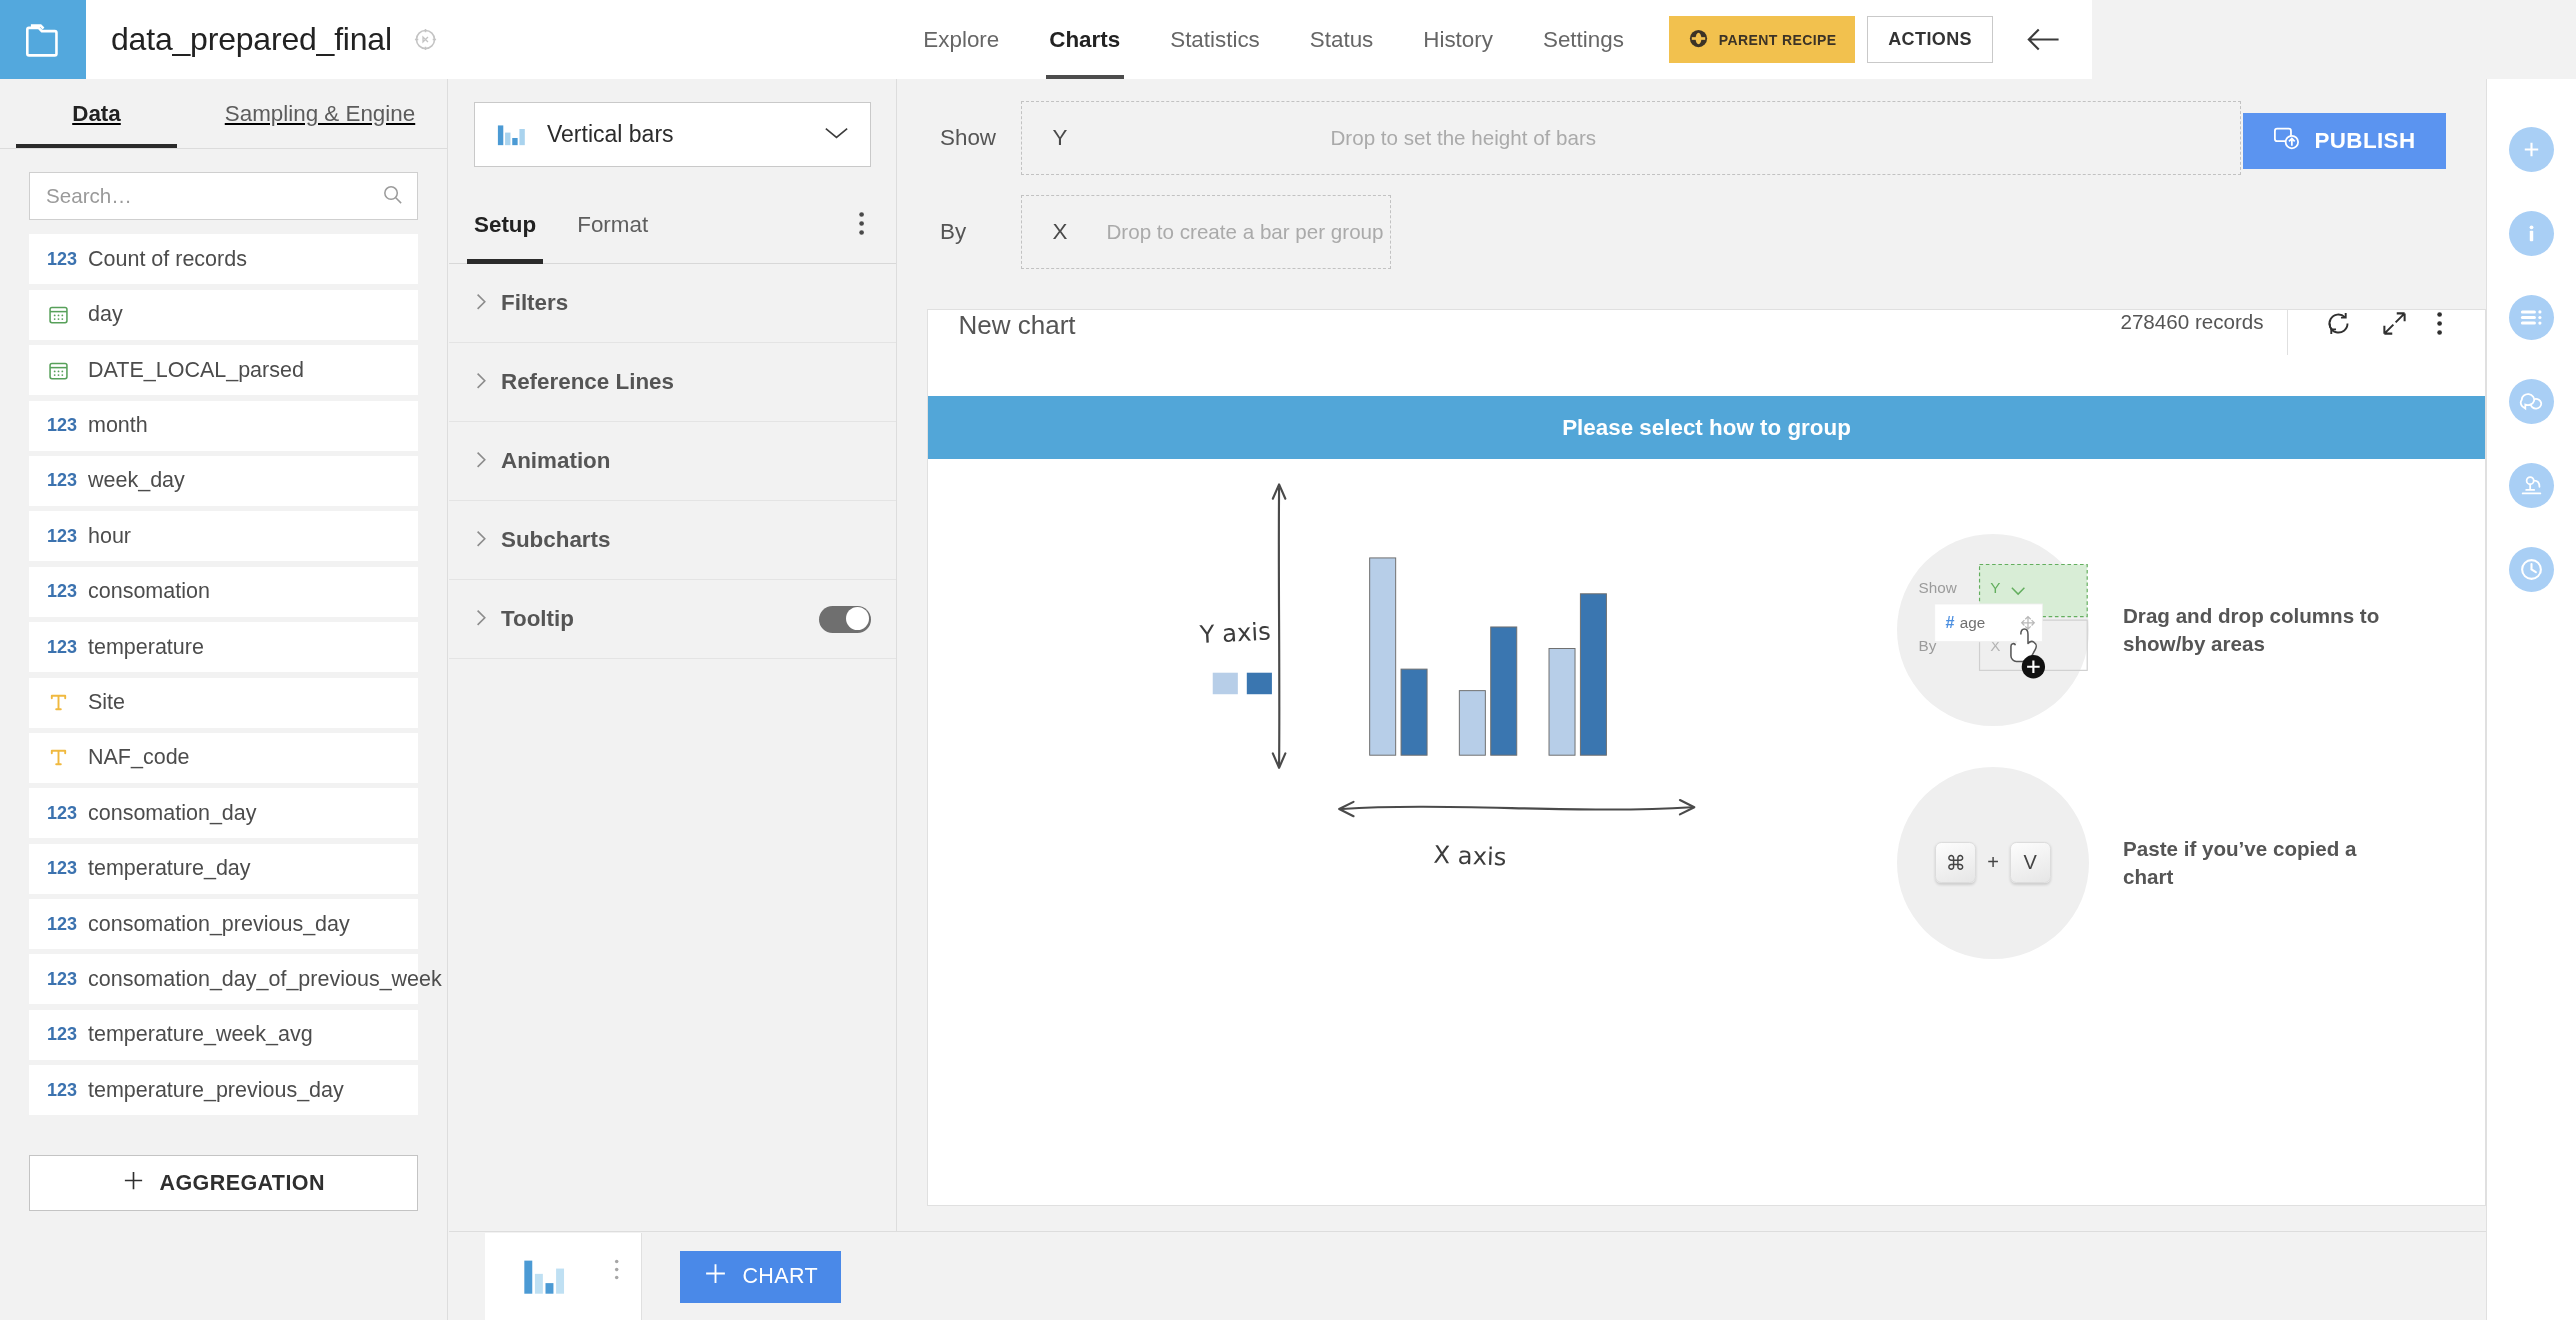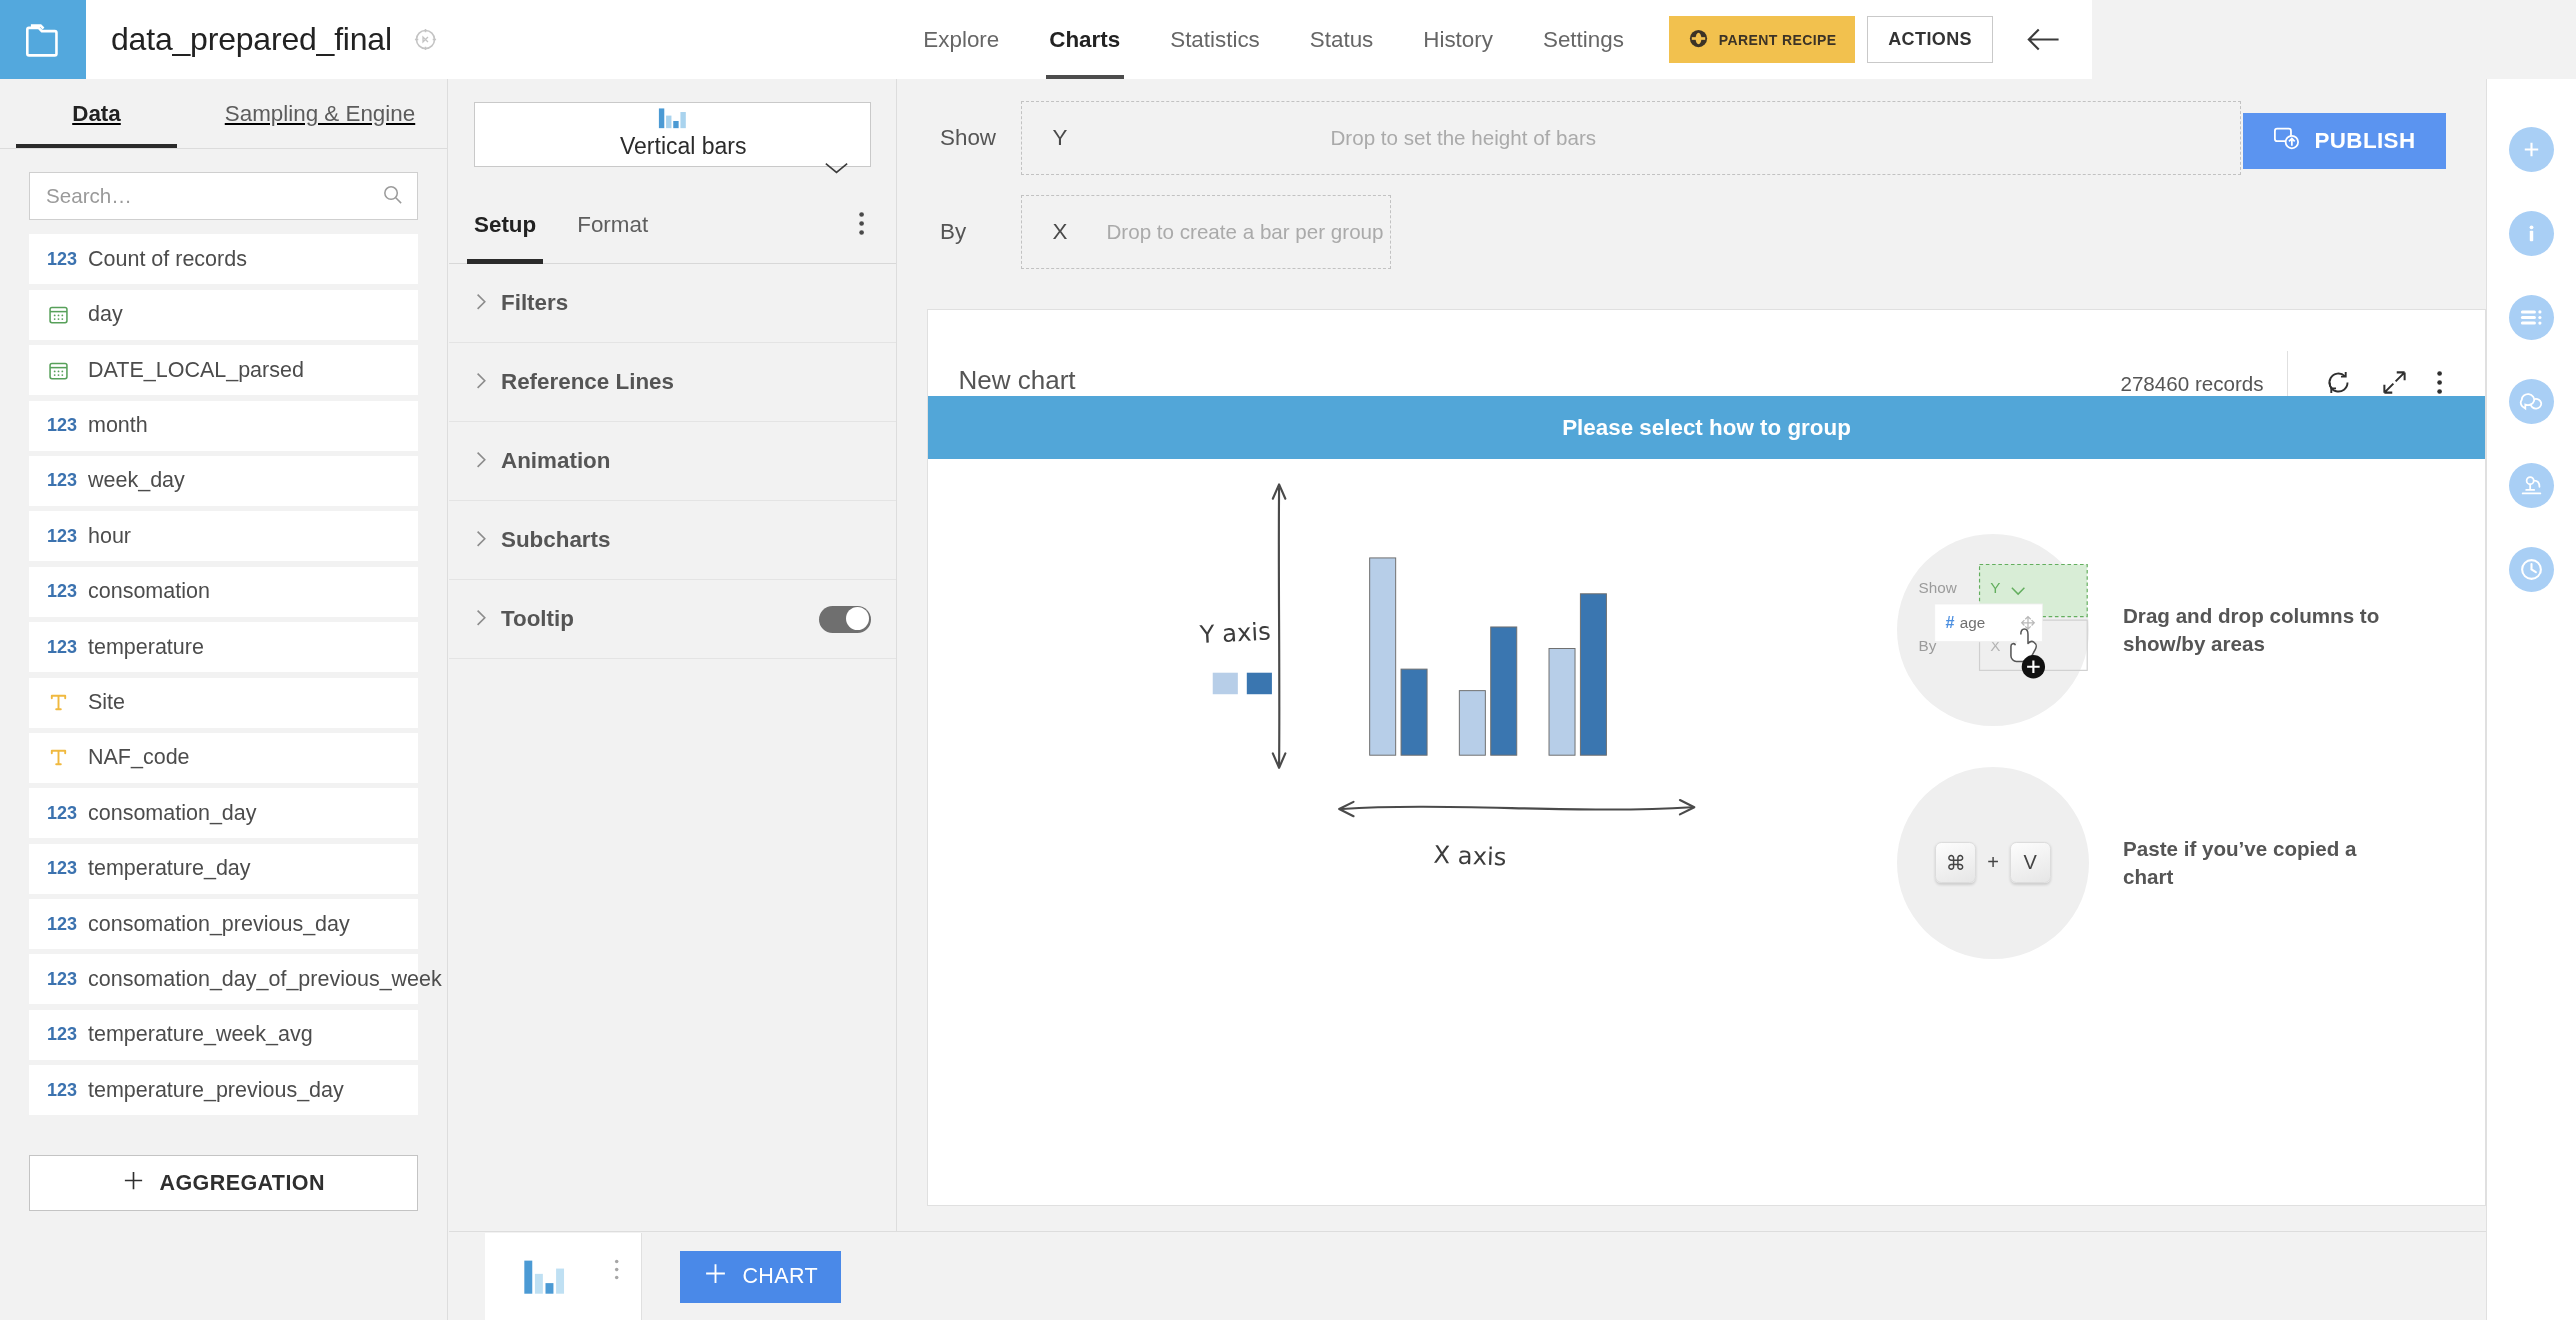--- a/index.html
+++ b/index.html
@@ -95,21 +95,21 @@
   }
 
   
   .mid-panel {
     position: absolute; top: 79px; left: 449px; width: 448px; height: 1152px;
     background: #f2f2f2; border-right: 0.9px solid #dddddd;
   }
   .charttype-select {
     margin: 23px 25px 0 25px; height: 65px; background: #fff;
     border: 0.9px solid #c9c9c9; display: flex; align-items: center;
-    padding: 0 20px 0 21.5px; cursor: pointer; flex-direction: column;
+    padding: 0 20px 0 21.5px; cursor: pointer;
   }
   .charttype-label { font-size: 23px; color: #2b2b2b; margin-left: 20px; }
   .charttype-caret { margin-left: auto; }
   .mid-tabs { display: flex; align-items: center; height: 77px; margin-top: 20px;
     padding: 0 25px; border-bottom: 0.9px solid #d8d8d8; }
   .mid-tab {
     font-size: 22.4px; color: #5e5e5e; margin-right: 41px; height: 77px;
     display: flex; align-items: center; position: relative; cursor: pointer;
   }
   .mid-tab.active { color: #222; font-weight: 700; }
@@ -172,21 +172,21 @@
     position: absolute; right: 41px; top: 34px; background: #5b94f0; color: #fff;
     font-size: 22.4px; font-weight: 700; letter-spacing: 0.4px; height: 56px;
     padding: 0 30.5px; display: flex; align-items: center; gap: 14.4px; cursor: pointer;
   }
 
   .chart-card {
     position: absolute; left: 927px; top: 309px; width: 1559px; height: 897px;
     background: #fff; border: 0.9px solid #e0e0e0;
   }
   .cc-header {
-    height: 86px; display: flex; align-items: flex-end; padding: 0 27px 0 30.5px;
+    height: 86px; display: flex; align-items: flex-start; padding: 0 27px 0 30.5px;
   }
   .cc-title { font-size: 26px; color: #555; }
   .cc-records { margin-left: auto; font-size: 20.6px; color: #555; }
   .cc-div { width: 0.9px; height: 45px; background: #e0e0e0; margin: 0 23px; }
   .cc-icon { padding: 0 14.4px; cursor: pointer; display: flex; align-items: center; }
   .cc-banner {
     height: 63px; background: #52a6d8; color: #fff; font-size: 22.4px;
     font-weight: 700; display: flex; align-items: center; justify-content: center;
   }
   .cc-body { position: relative; height: 748px; }

